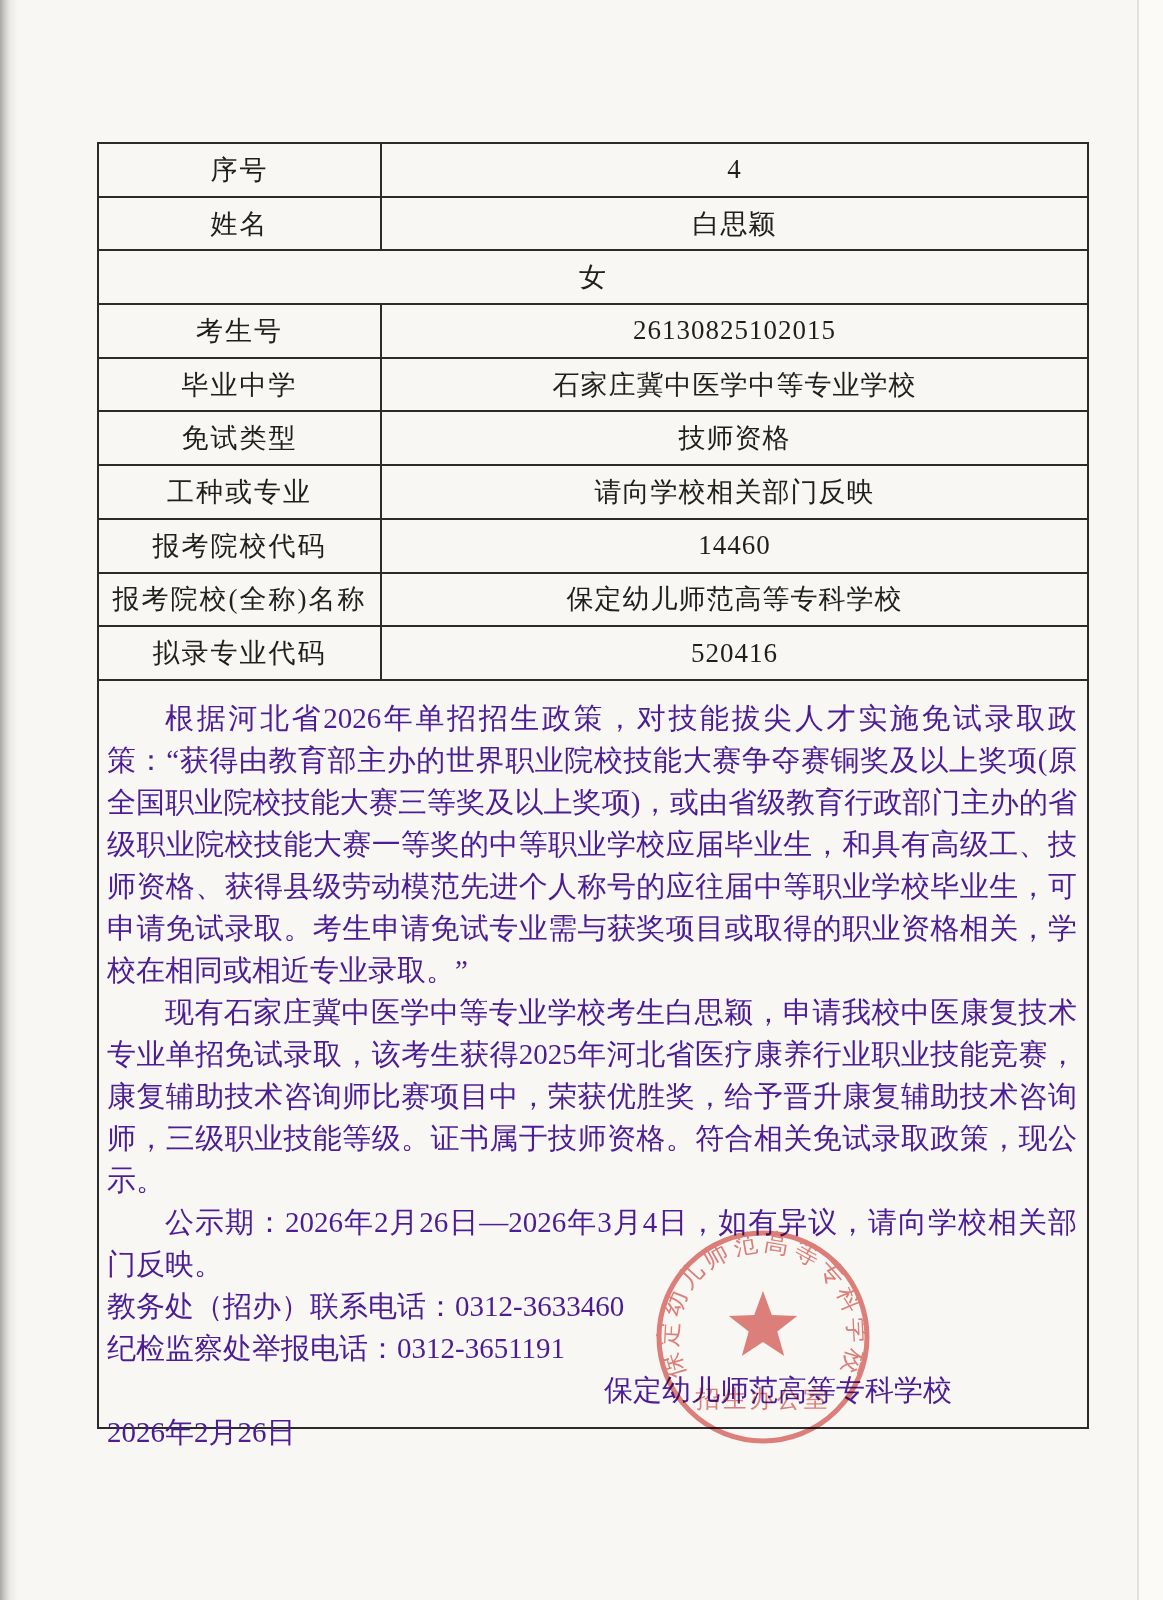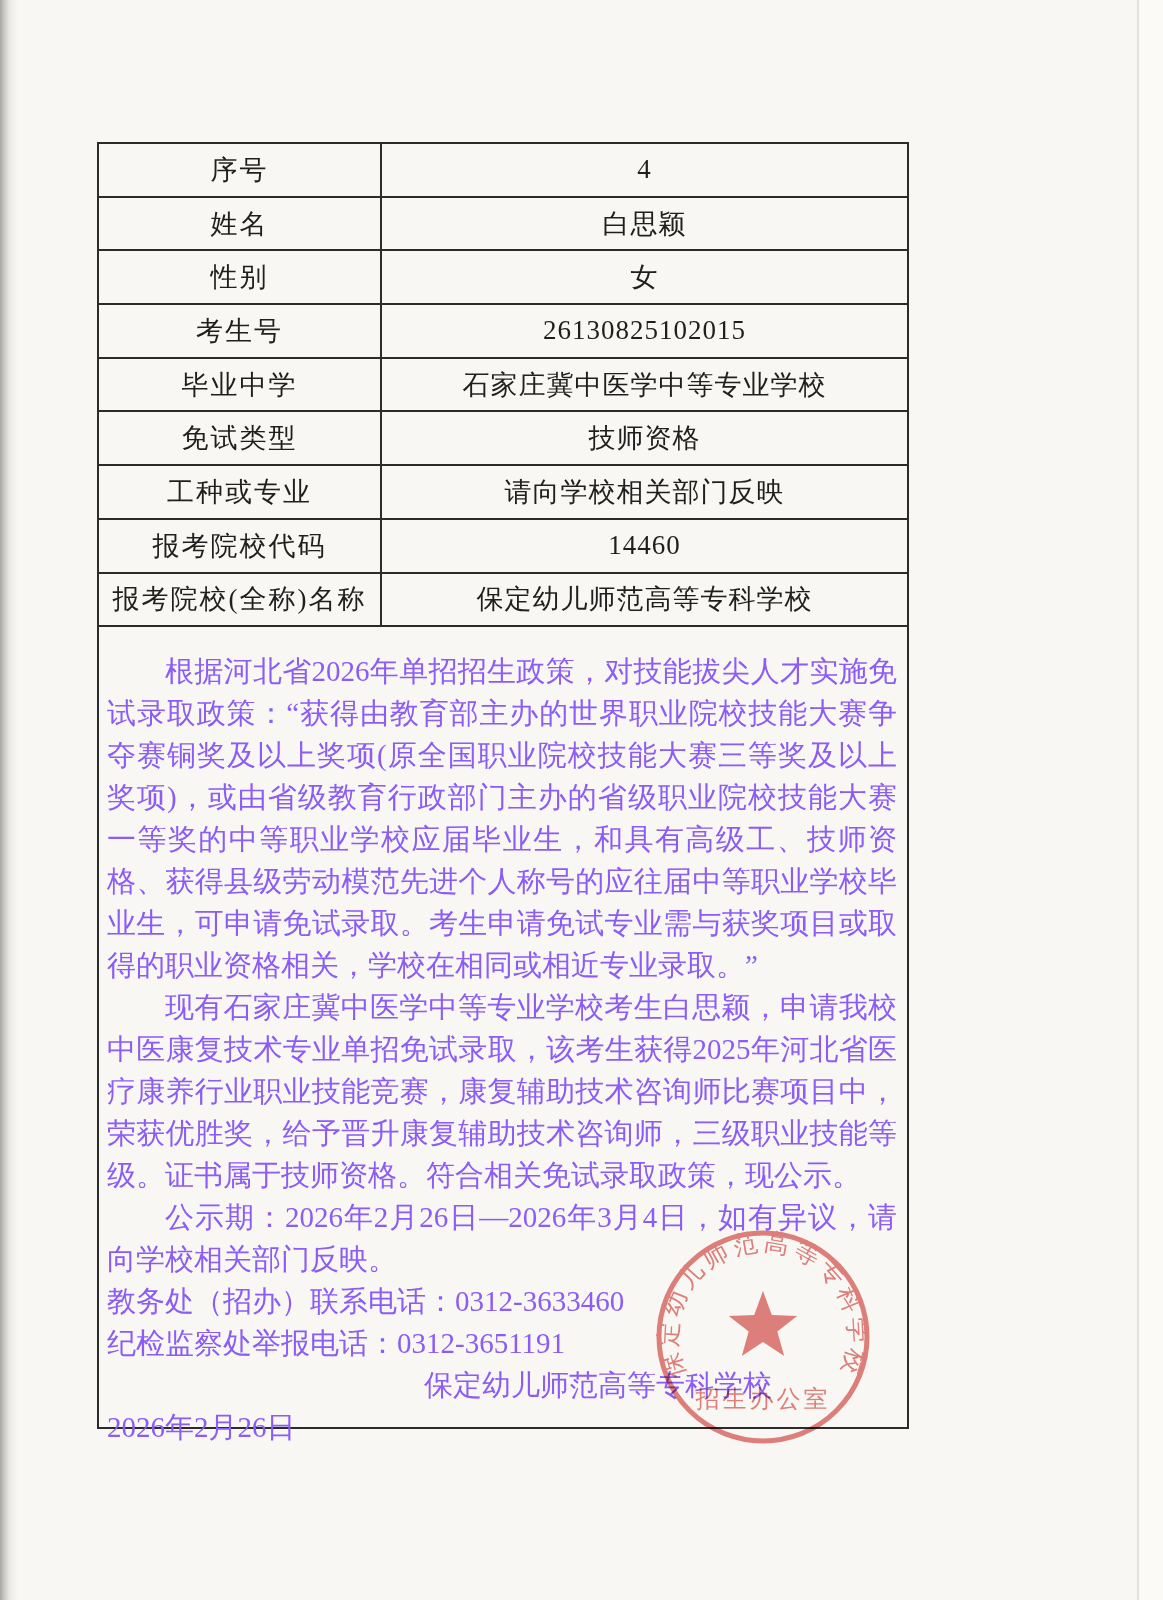--- a/index.html
+++ b/index.html
@@ -17,21 +17,21 @@
     position:absolute;left:0;top:0;width:18px;height:100%;
     background:linear-gradient(90deg,#a9a8a4 0px,#cfceca 5px,#ebeae6 10px,#f8f7f3 18px);
   }
   .edge-right-area{
     position:absolute;left:1137px;top:0;right:0;height:100%;
     background:#fbfaf7;
     border-left:2px solid #e3e1db;
   }
   .doc-box{
     position:absolute;left:97px;top:142px;
-    width:812px;height:1287px;
+    width:992px;height:1287px;
     border:2px solid #2b2b2b;
     box-sizing:border-box;
     background:transparent;
   }
   .info-table{width:100%;}
   .t-row{
     display:flex;
     height:53.7px;
     box-sizing:border-box;
     border-bottom:2px solid #2b2b2b;
@@ -50,22 +50,21 @@
     display:flex;align-items:center;justify-content:center;
     font-size:27px;
     letter-spacing:1px;
     color:#1f1f1f;
   }
   .text-area{
     padding:16px 10px 0 8px;
     font-size:29px;
     line-height:42px;
     text-align:justify;
-    color:#8b5cf6;
-    margin-top:7px;
+    color:#4c1d95;
   }
   .text-area p{margin:0;}
   .indent{text-indent:2em;}
   .sig{text-align:right;padding-right:125px;text-indent:0;}
   .sig-date{text-align:left;padding-right:228px;text-indent:0;}
   
   .seal{
     position:absolute;
     left:653px;top:1227px;
     width:220px;height:220px;
@@ -85,21 +84,20 @@
     <div class="info-table">
       <div class="t-row">
         <div class="t-label">序号</div>
         <div class="t-value">4</div>
       </div>
       <div class="t-row">
         <div class="t-label">姓名</div>
         <div class="t-value">白思颖</div>
       </div>
       <div class="t-row">
-        <div class="t-label">性别</div>
         <div class="t-value">女</div>
       </div>
       <div class="t-row">
         <div class="t-label">考生号</div>
         <div class="t-value">26130825102015</div>
       </div>
       <div class="t-row">
         <div class="t-label">毕业中学</div>
         <div class="t-value">石家庄冀中医学中等专业学校</div>
       </div>
@@ -112,20 +110,24 @@
         <div class="t-value">请向学校相关部门反映</div>
       </div>
       <div class="t-row">
         <div class="t-label">报考院校代码</div>
         <div class="t-value">14460</div>
       </div>
       <div class="t-row">
         <div class="t-label">报考院校(全称)名称</div>
         <div class="t-value">保定幼儿师范高等专科学校</div>
       </div>
+      <div class="t-row">
+        <div class="t-label">拟录专业代码</div>
+        <div class="t-value">520416</div>
+      </div>
     </div>
 
     <div class="text-area">
       <p class="indent">根据河北省2026年单招招生政策，对技能拔尖人才实施免试录取政策：“获得由教育部主办的世界职业院校技能大赛争夺赛铜奖及以上奖项(原全国职业院校技能大赛三等奖及以上奖项)，或由省级教育行政部门主办的省级职业院校技能大赛一等奖的中等职业学校应届毕业生，和具有高级工、技师资格、获得县级劳动模范先进个人称号的应往届中等职业学校毕业生，可申请免试录取。考生申请免试专业需与获奖项目或取得的职业资格相关，学校在相同或相近专业录取。”</p>
       <p class="indent">现有石家庄冀中医学中等专业学校考生白思颖，申请我校中医康复技术专业单招免试录取，该考生获得2025年河北省医疗康养行业职业技能竞赛，康复辅助技术咨询师比赛项目中，荣获优胜奖，给予晋升康复辅助技术咨询师，三级职业技能等级。证书属于技师资格。符合相关免试录取政策，现公示。</p>
       <p class="indent">公示期：2026年2月26日—2026年3月4日，如有异议，请向学校相关部门反映。</p>
       <p>教务处（招办）联系电话：0312-3633460</p>
       <p>纪检监察处举报电话：0312-3651191</p>
       <p class="sig">保定幼儿师范高等专科学校</p>
       <p class="sig-date">2026年2月26日</p>

